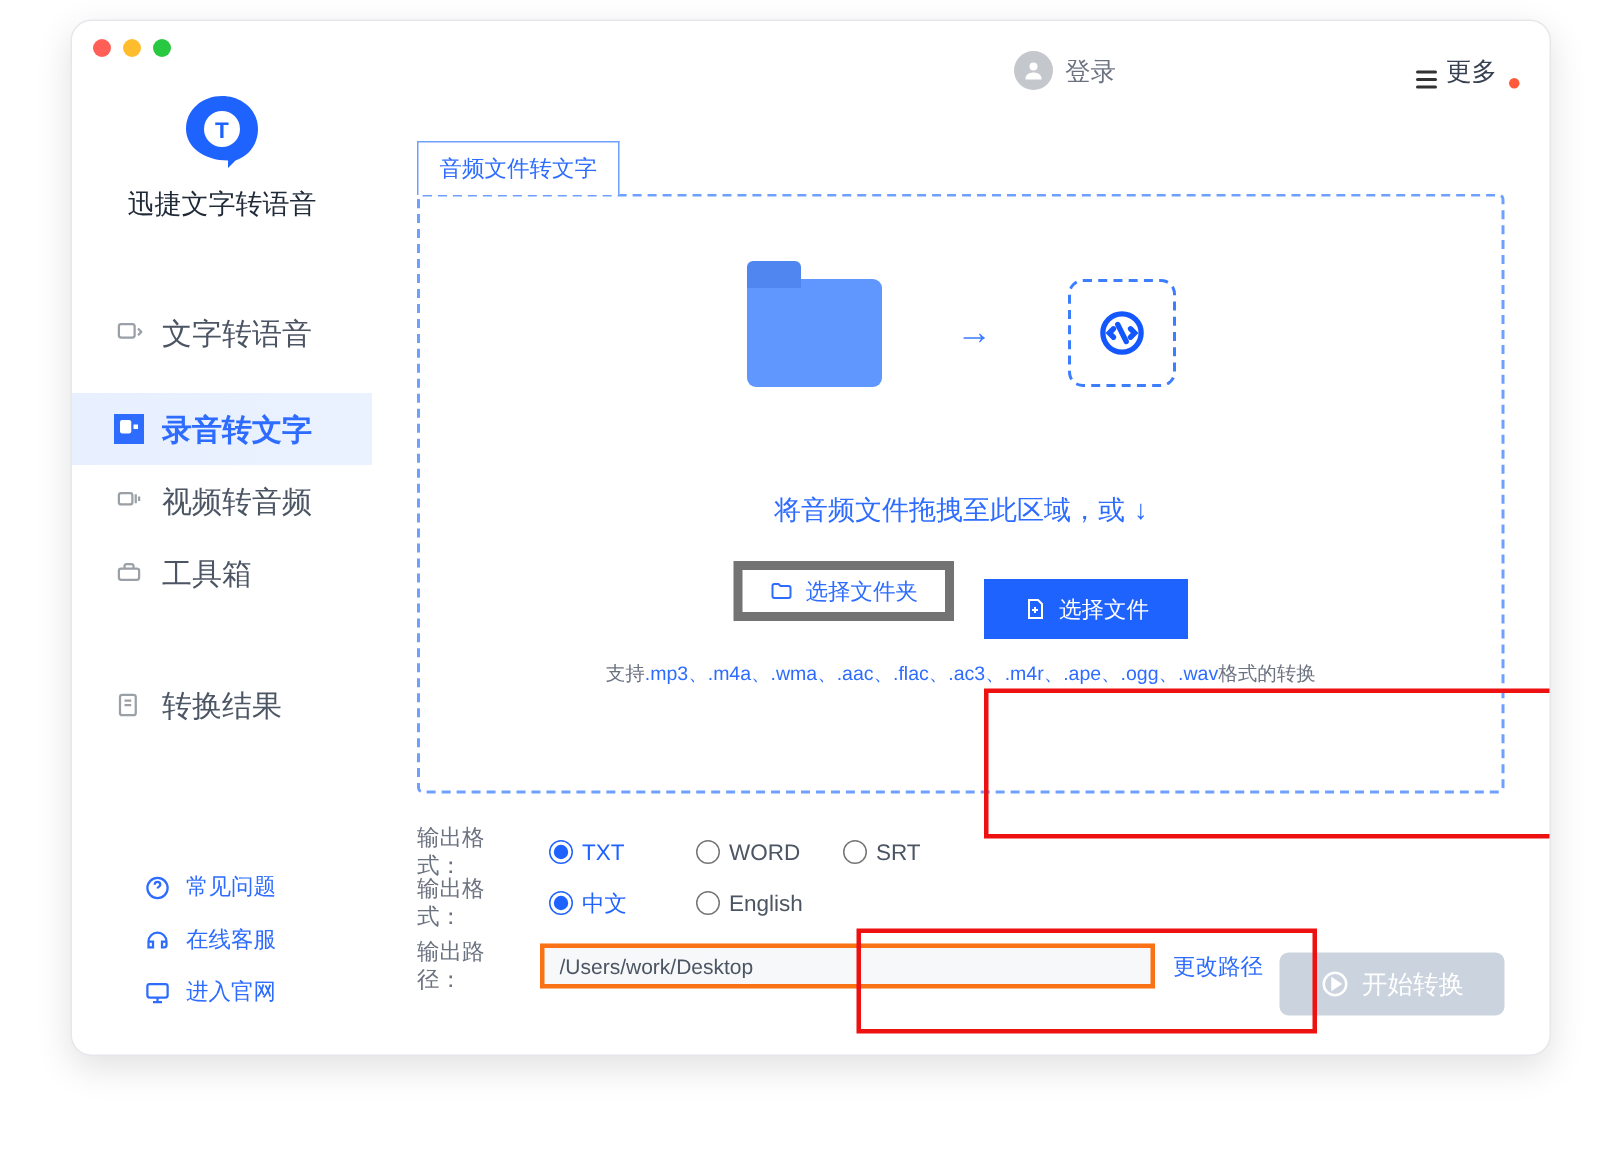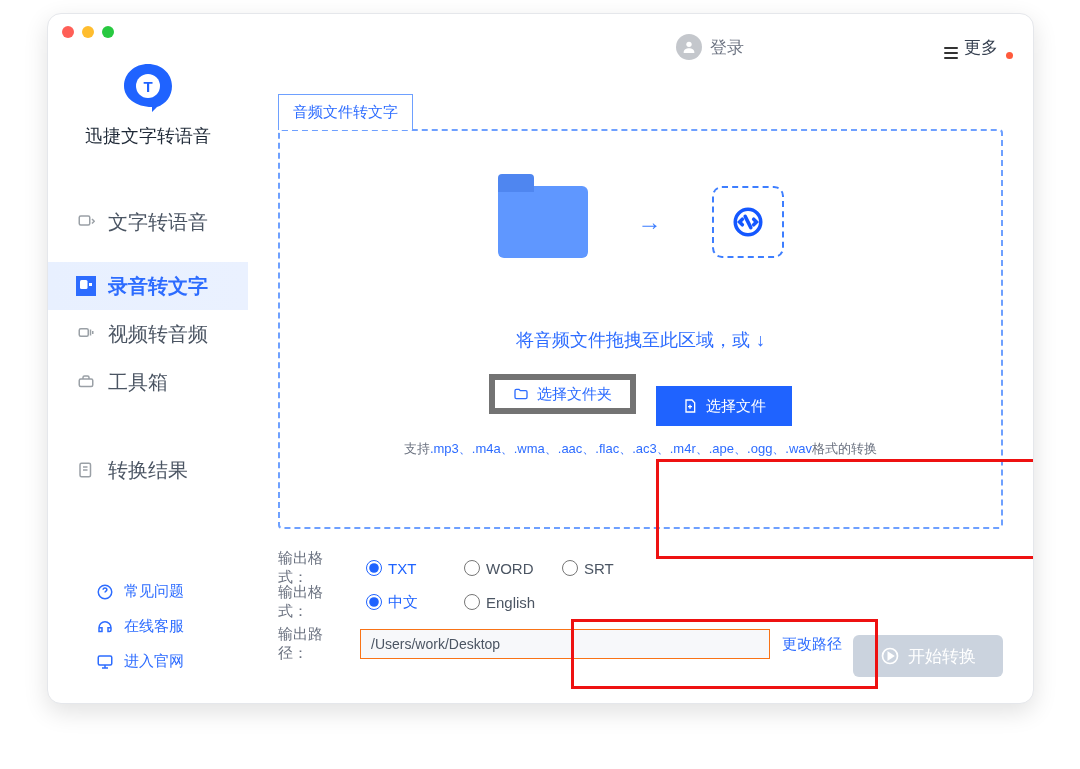--- a/index.html
+++ b/index.html
@@ -67,21 +67,21 @@
   .formats .hl{color:#2d6cff;}
   .limit{ margin-top:8px; color:#9ca3af; font-size:13px;}
 
   .settings{ margin-top:22px; font-size:15px; color:#4b5563;}
   .set-row{ display:flex; align-items:center; height:34px; gap:18px;}
   .set-label{ width:70px; color:#6b7280;}
   .radio{ display:inline-flex; align-items:center; gap:6px; min-width:80px;}
   .radio input{accent-color:#1f63ff; width:16px;height:16px;}
   .radio.checked span{color:#1f63ff;}
   .path-row{ display:flex; align-items:center; gap:12px; margin-top:6px;}
-  .path-input{ flex:0 0 410px; height:30px; border:1px solid #f97316; background:#f7f8fa; padding:0 10px; font-size:14px; color:#4b5563;}
+  .path-input{ flex:0 0 410px; height:30px; border:3px solid #f97316; background:#f7f8fa; padding:0 10px; font-size:14px; color:#4b5563;}
   .change-path{ color:#2d6cff; font-size:15px; cursor:pointer; }
   .start-btn{
     position:absolute; right:30px; bottom:26px;
     width:150px; height:42px; border:none; border-radius:6px;
     background:#cbd3de; color:#fff; font-size:17px; display:flex;align-items:center;justify-content:center;gap:8px;cursor:pointer;
   }
   .start-btn svg{width:20px;height:20px;}
 </style>
 </head>
 <body>

